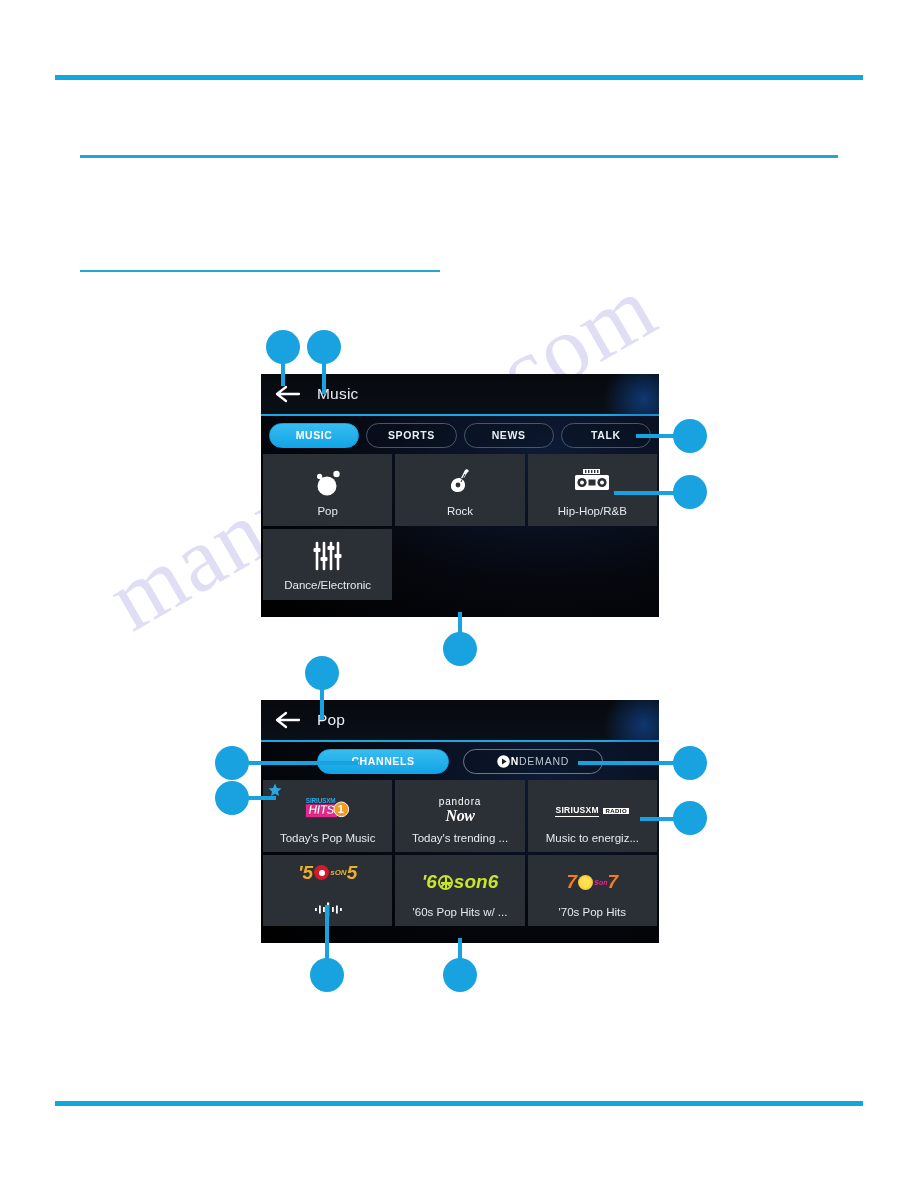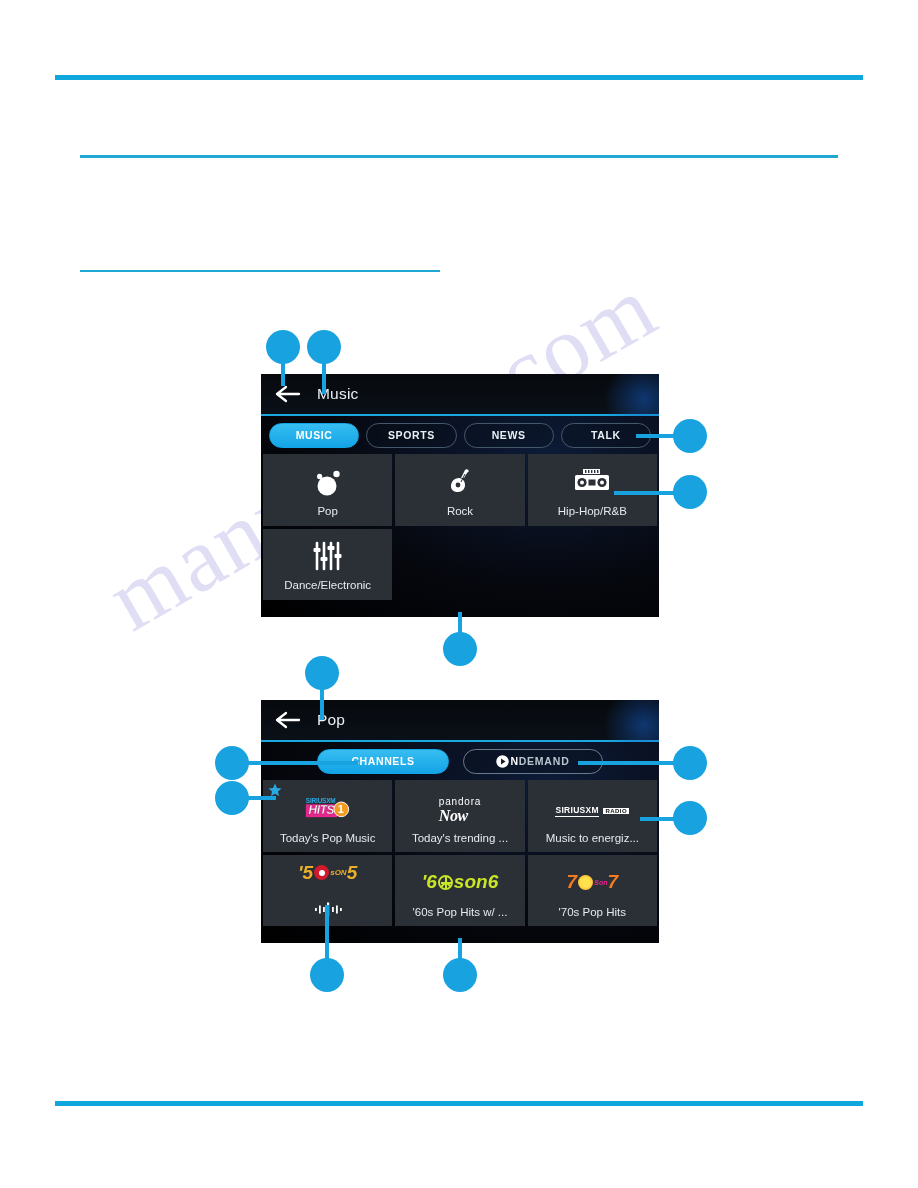--- a/index.html
+++ b/index.html
@@ -88,21 +88,21 @@
     background: rgba(10,18,30,0.35);
   }
   .pill.wide { flex: 1; }
   .pill.active {
     background: linear-gradient(180deg,#37bdf0 0%,#13a4e6 100%);
     border-color: #13a4e6; color: #ffffff;
   }
   .pill.ch { width: 132px; }
   .pill.od { width: 140px; border-color:#6a7b8c; }
   .od-on { color:#ffffff; font-weight:bold; display:flex; align-items:center; }
-  .od-demand { color:#b9c4cd; font-weight:bold; letter-spacing:.8px; }
+  .od-demand { color:#b9c4cd; font-weight:normal; letter-spacing:.8px; }
 
   
   .tile-grid {
     display: grid;
     grid-template-columns: repeat(3, 1fr);
     grid-template-rows: repeat(2, 1fr);
     gap: 3px;
     padding: 0 2px;
     height: 146px;
   }
@@ -142,21 +142,21 @@
     font-style:italic; line-height:14px; padding:0 3px; letter-spacing:-.5px;
     -webkit-text-stroke:.3px #7b1350;
   }
   .sxm-one {
     width:17px; height:17px; border-radius:50%;
     background:#f29c1f; border:1.6px solid #ffffff;
     color:#ffffff; font-size:12px; font-weight:bold;
     display:flex; align-items:center; justify-content:center;
     margin-left:-4px; margin-top:4px; position:relative; z-index:2;
   }
-  .pandora-wrap { line-height:1; }
+  .pandora-wrap { text-align:center; line-height:1; }
   .pandora-name { font-size:10px; color:#ffffff; letter-spacing:.8px; }
   .pandora-now {
     font-family:"Liberation Serif", serif; font-style:italic; font-weight:bold;
     font-size:16px; color:#ffffff; letter-spacing:-.5px; margin-top:9px;
   }
   .soul-wrap { text-align:center; }
   .soul-name {
     font-size:8.5px; font-weight:bold; color:#ffffff;
     letter-spacing:.3px; border-bottom:1.5px solid #ffffff; padding-bottom:1px;
   }

